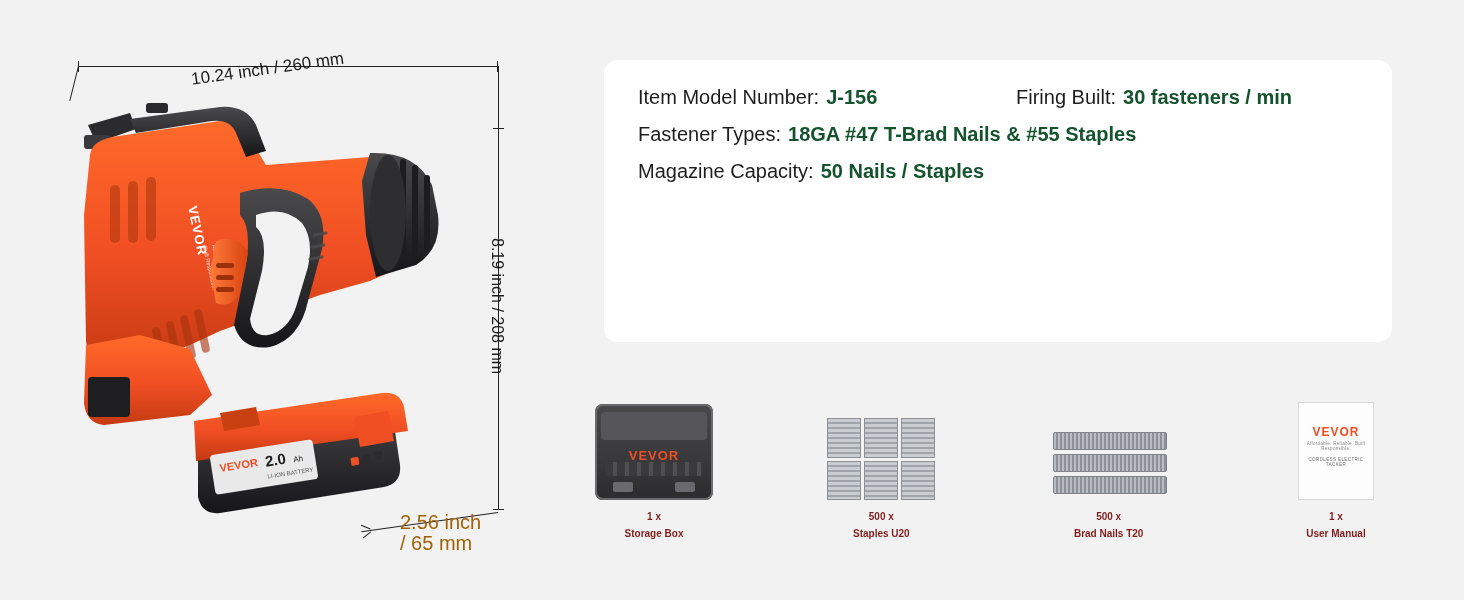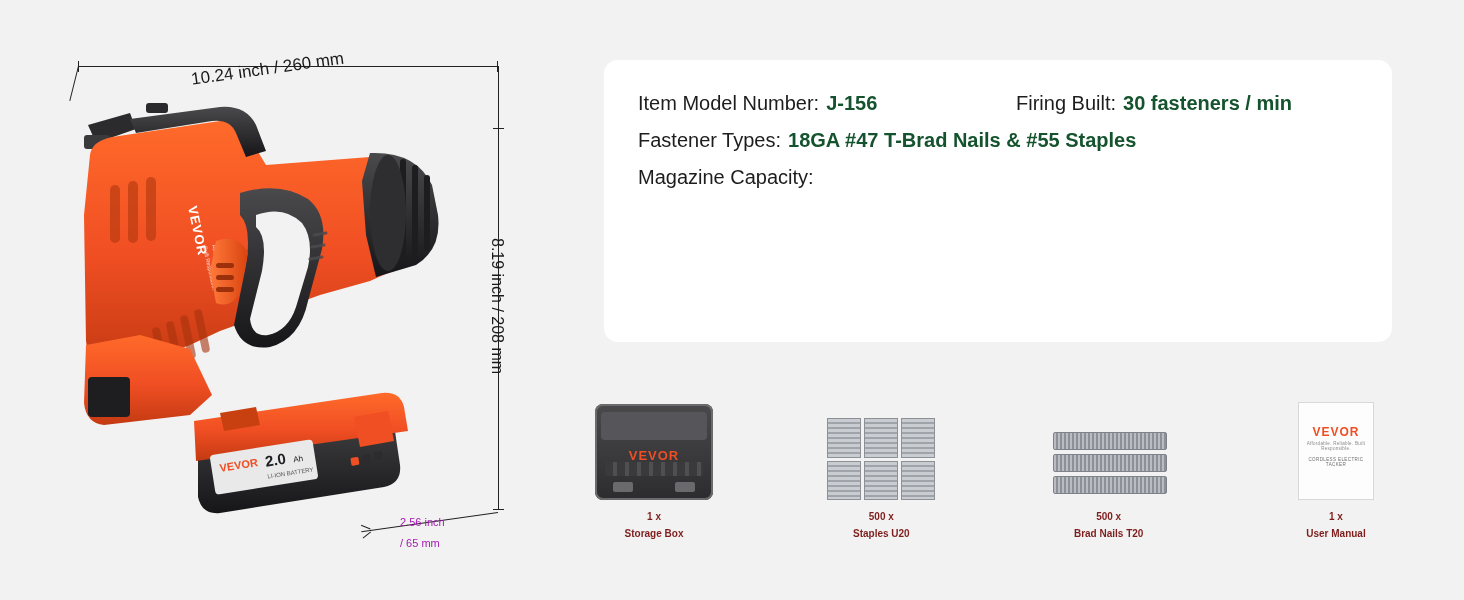--- a/index.html
+++ b/index.html
@@ -137,22 +137,22 @@
     top: 4px;
     width: 10px;
     height: 1px;
     background: #222;
     transform: rotate(-30deg);
   }
   .label-bottom {
     position: absolute;
     left: 400px;
     top: 512px;
-    font-size: 11px;
-    color: #a21caf;
+    font-size: 20px;
+    color: #a16207;
     line-height: 21px;
     white-space: nowrap;
   }
 
   
   .spec-card {
     position: absolute;
     left: 604px;
     top: 60px;
     width: 788px;
@@ -163,21 +163,21 @@
   .spec-rows {
     padding: 26px 34px 0 34px;
   }
   .spec-row {
     display: flex;
     align-items: baseline;
     margin-bottom: 14px;
     white-space: nowrap;
   }
   .spec-pair { display: flex; align-items: baseline; }
-  .spec-pair.col1 { width: 378px; margin-top: 6px; }
+  .spec-pair.col1 { width: 378px; }
   .spec-label {
     font-size: 20px;
     color: #1d1d1d;
   }
   .spec-value {
     font-size: 20px;
     font-weight: bold;
     color: #14532d;
     margin-left: 7px;
   }
@@ -472,20 +472,21 @@
         <div class="spec-pair">
           <span class="spec-label">Fastener Types:</span>
           <span class="spec-value">18GA #47 T-Brad Nails &amp; #55 Staples</span>
         </div>
       </div>
 
 
       <div class="spec-row">
         <div class="spec-pair">
           <span class="spec-label">Magazine Capacity:</span>
+          <span class="spec-value">50 Nails / Staples</span>
         </div>
       </div>
 
     </div>
   </div>
 
   <div class="accessories">
 
     <div class="acc-item">
       <div class="acc-art">

